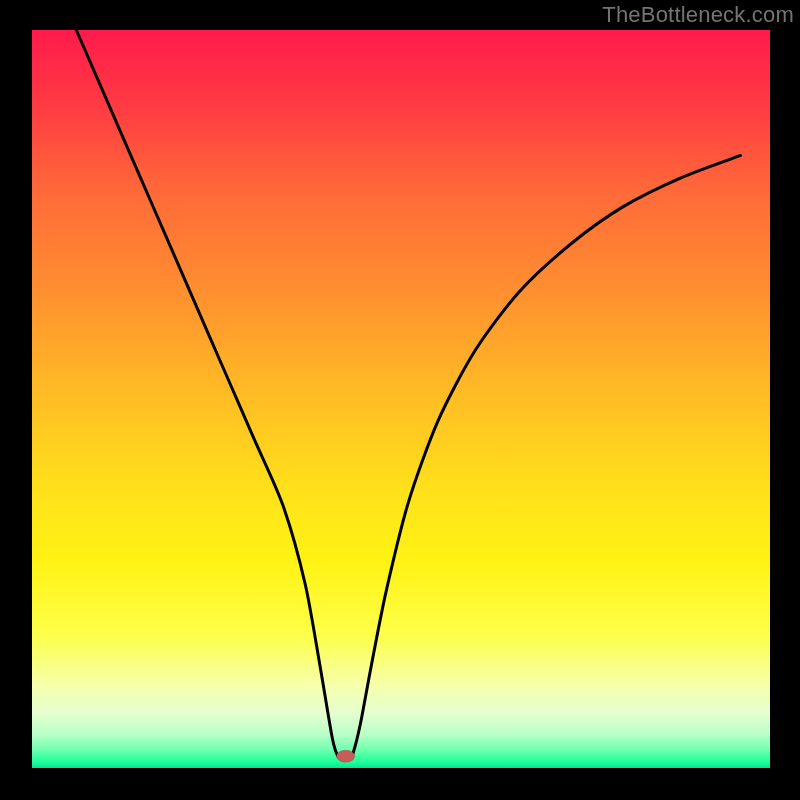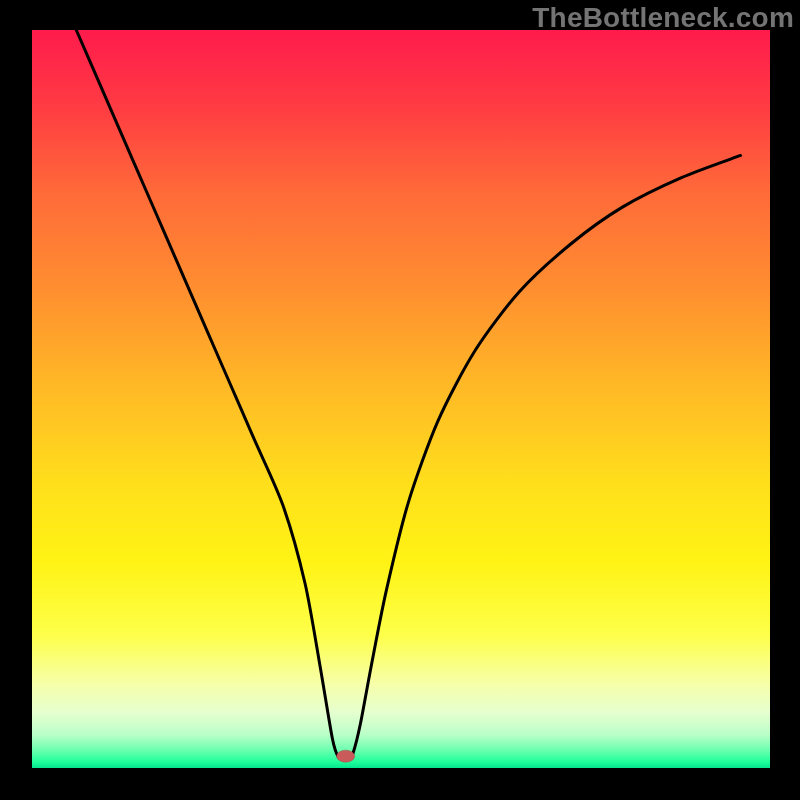--- a/index.html
+++ b/index.html
@@ -17,22 +17,22 @@
     height: 800px;
   }
   svg {
     display: block;
   }
   .watermark {
     position: absolute;
     top: 2px;
     right: 6px;
     color: #747474;
-    font-size: 28px;
-    font-weight: 700;
+    font-size: 22px;
+    font-weight: 400;
     letter-spacing: 0.2px;
     user-select: none;
   }
 </style>
 </head>
 <body>
 
 <div class="canvas-wrap">
   <svg id="chart-svg" width="800" height="800" viewBox="0 0 800 800">
     <defs>

